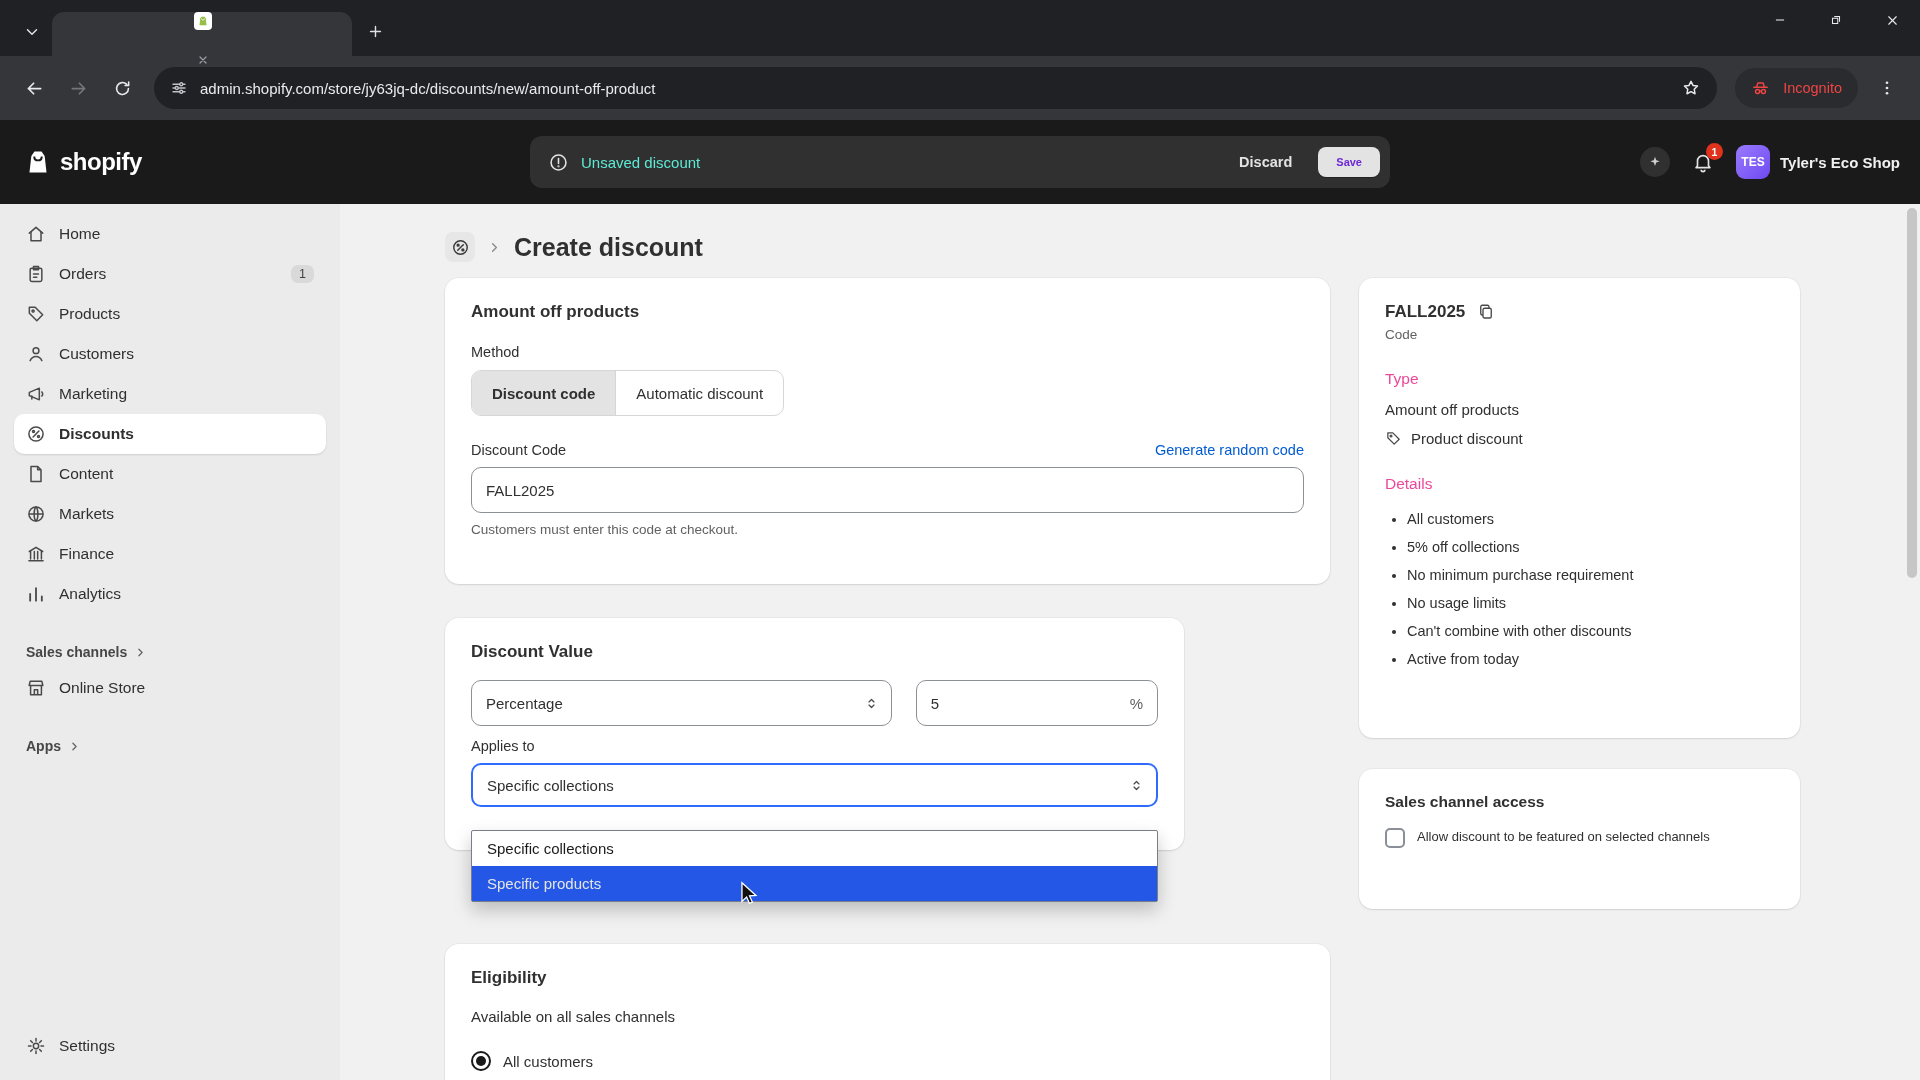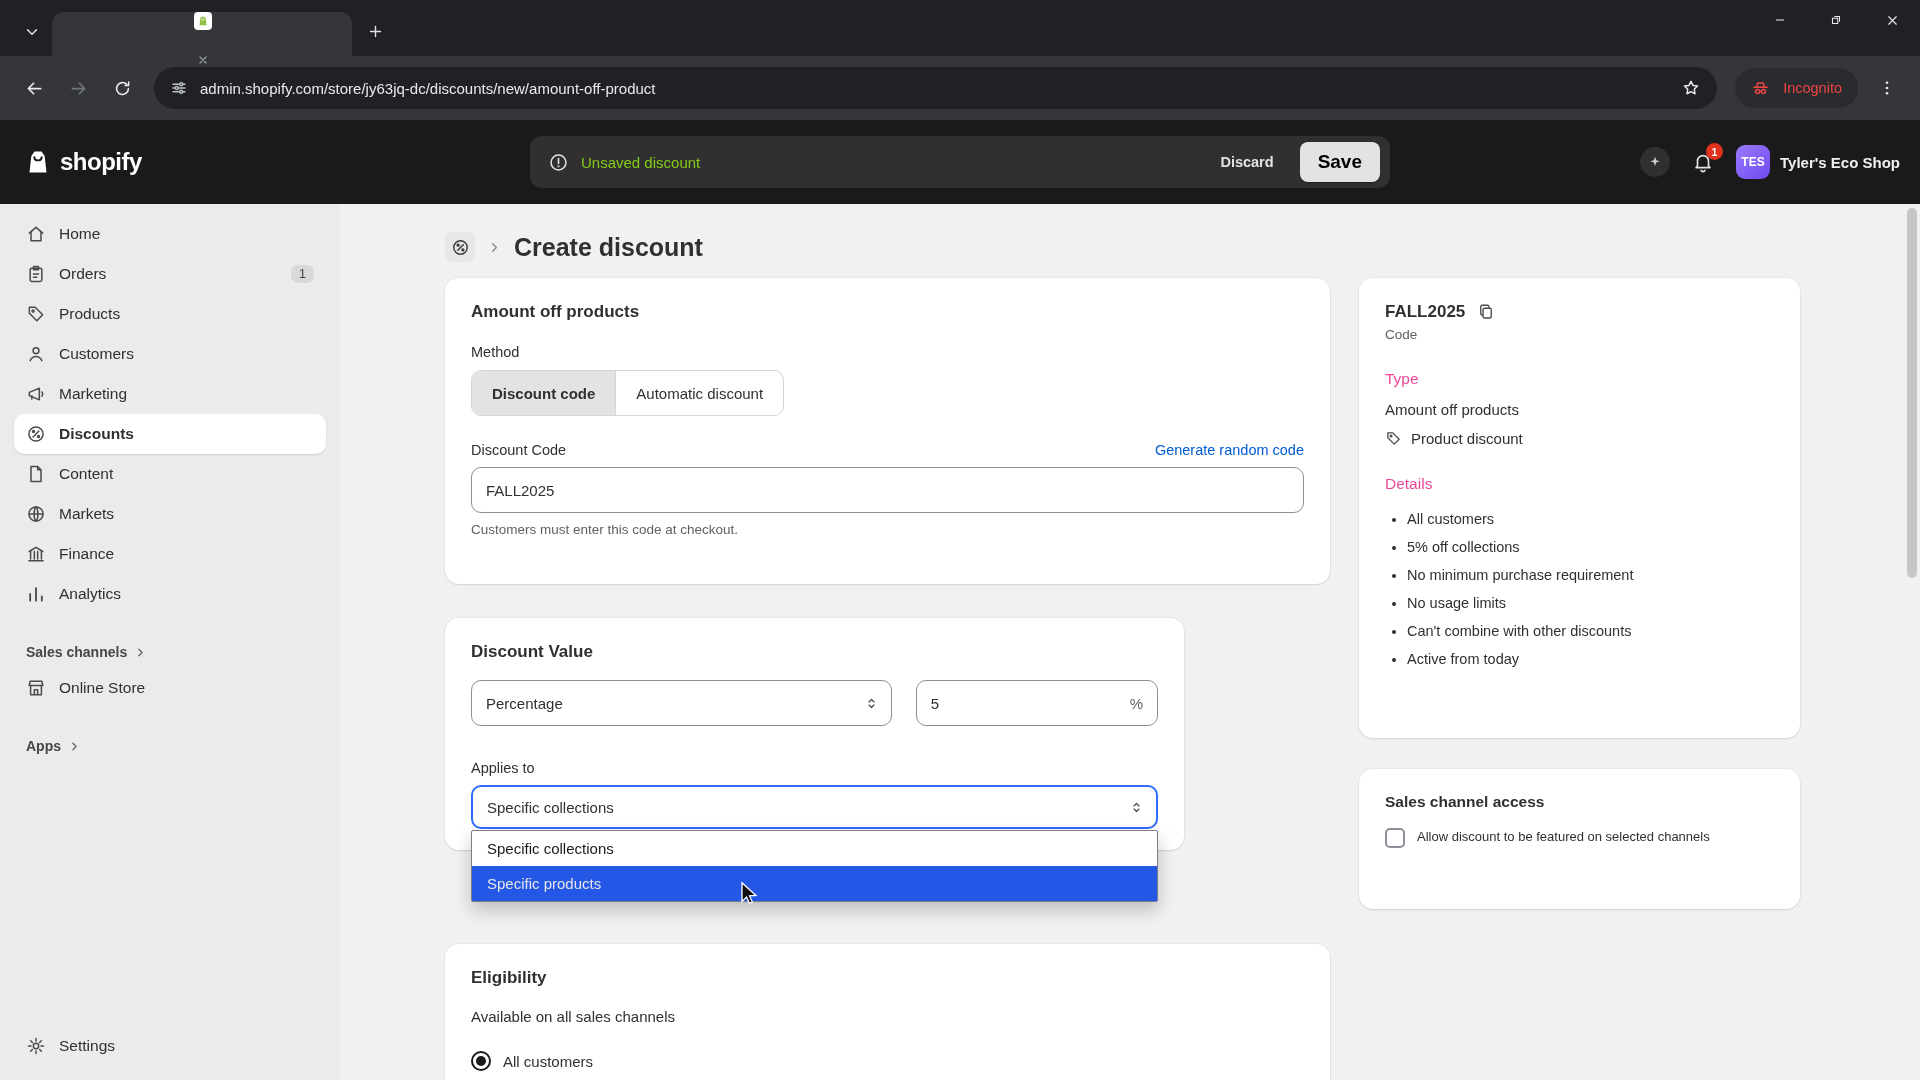--- a/index.html
+++ b/index.html
@@ -23,23 +23,23 @@
   .urlbar { flex:1; height:42px; margin:0 8px; background:#202124; border-radius:21px; display:flex; align-items:center; padding:0 16px; gap:12px; color:#e8eaed; }
   .url-text { flex:1; font-size:15px; white-space:nowrap; overflow:hidden; }
   .incognito { height:40px; background:#2a2b2e; border-radius:20px; display:flex; align-items:center; gap:13px; padding:0 16px; color:#ef4444; font-size:14.5px; margin:0 6px; }
   .menudots { width:38px; height:38px; display:flex; align-items:center; justify-content:center; color:#e8eaed; }
 
   
   .topbar { height:84px; background:#1a1a1a; display:flex; align-items:center; padding:0 24px; position:relative; }
   .logo { display:flex; align-items:center; gap:8px; color:#fff; }
   .logo .wordmark { font-size:24px; font-weight:700; letter-spacing:-0.5px; }
   .savebar { position:absolute; left:50%; top:16px; transform:translateX(-50%); width:860px; height:52px; background:#303030; border-radius:12px; display:flex; align-items:center; padding:0 10px 0 18px; gap:12px; }
-  .savebar .msg { color:#84cc16; font-size:15px; flex:1; }
+  .savebar .msg { color:#5eead4; font-size:15px; flex:1; }
   .btn-discard { background:transparent; border:none; color:#e3e3e3; font-size:14.5px; font-weight:700; padding:9px 14px; border-radius:8px; font-family:inherit; }
-  .btn-save { background:#e3e3e3; border:none; color:#000000; font-size:19px; font-weight:700; padding:9px 18px; border-radius:8px; font-family:inherit; box-shadow:0 1px 0 rgba(0,0,0,.3); }
+  .btn-save { background:#e3e3e3; border:none; color:#6d28d9; font-size:11px; font-weight:700; padding:9px 18px; border-radius:8px; font-family:inherit; box-shadow:0 1px 0 rgba(0,0,0,.3); }
   .top-right { position:absolute; right:20px; top:0; height:84px; display:flex; align-items:center; gap:18px; }
   .assistant { width:30px; height:30px; border-radius:50%; background:#303030; display:flex; align-items:center; justify-content:center; color:#cfcfcf; }
   .bellwrap { position:relative; width:30px; height:30px; display:flex; align-items:center; justify-content:center; color:#e3e3e3; }
   .bellbadge { position:absolute; top:-4px; right:-5px; min-width:17px; height:17px; border-radius:9px; background:#e0321c; color:#fff; font-size:10.5px; font-weight:700; display:flex; align-items:center; justify-content:center; padding:0 4px; }
   .account { display:flex; align-items:center; gap:10px; }
   .avatar { width:34px; height:34px; border-radius:9px; background:linear-gradient(135deg,#9a7bff,#6f49f0); color:#fff; font-size:12px; font-weight:700; display:flex; align-items:center; justify-content:center; }
   .store-name { color:#f1f1f1; font-size:15px; font-weight:700; }
 
   
   .workspace { display:flex; height:876px; position:relative; }
@@ -73,21 +73,21 @@
   .text-input { margin-top:9px; width:100%; height:46px; border:1px solid #8c9196; border-radius:10px; padding:0 14px; font-size:15px; color:#303030; font-family:inherit; background:#fff; }
 
   .card-value { left:105px; top:414px; width:739px; height:232px; }
   .value-row { margin-top:18px; display:flex; gap:24px; }
   .select { height:46px; border:1px solid #8c9196; border-radius:10px; display:flex; align-items:center; justify-content:space-between; padding:0 12px 0 14px; font-size:15px; color:#303030; background:#fff; }
   .select .chev { color:#4a4a4a; display:flex; }
   .select.wide { width:546px; }
   .amount-wrap { flex:1; height:46px; border:1px solid #8c9196; border-radius:10px; display:flex; align-items:center; padding:0 14px; background:#fff; }
   .amount-wrap input { flex:1; border:none; outline:none; font-size:15px; color:#303030; font-family:inherit; background:transparent; }
   .amount-suffix { color:#616161; font-size:15px; }
-  .card-value .field-label.applies { margin-top:34px; }
+  .card-value .field-label.applies { margin-top:12px; }
   .select.focused { margin-top:9px; height:44px; border:2px solid #2f6bff; }
   .dropdown { position:absolute; left:26px; right:26px; top:212px; background:#fff; border:1px solid #7a7f87; border-radius:2px; box-shadow:0 8px 18px rgba(0,0,0,.22); z-index:6; }
   .option { height:35px; display:flex; align-items:center; padding:0 15px; font-size:15px; color:#1a1a1a; }
   .option.highlighted { background:#2457e6; color:#e5e5e5; }
 
   .card-eligibility { left:105px; top:740px; width:885px; height:220px; }
   .subtitle { margin-top:20px; font-size:15px; color:#303030; }
   .radio-row { margin-top:26px; display:flex; align-items:center; gap:12px; font-size:15px; color:#303030; }
   .radio { width:20px; height:20px; border:2px solid #1a1a1a; border-radius:50%; position:relative; flex:none; }
   .radio.checked::after { content:""; position:absolute; inset:3px; background:#1a1a1a; border-radius:50%; }

